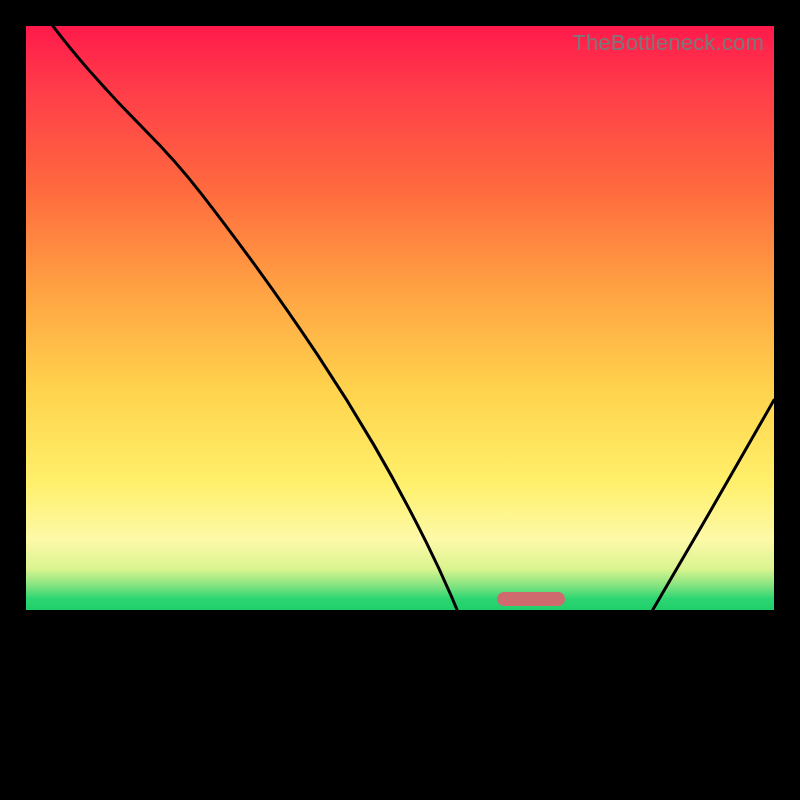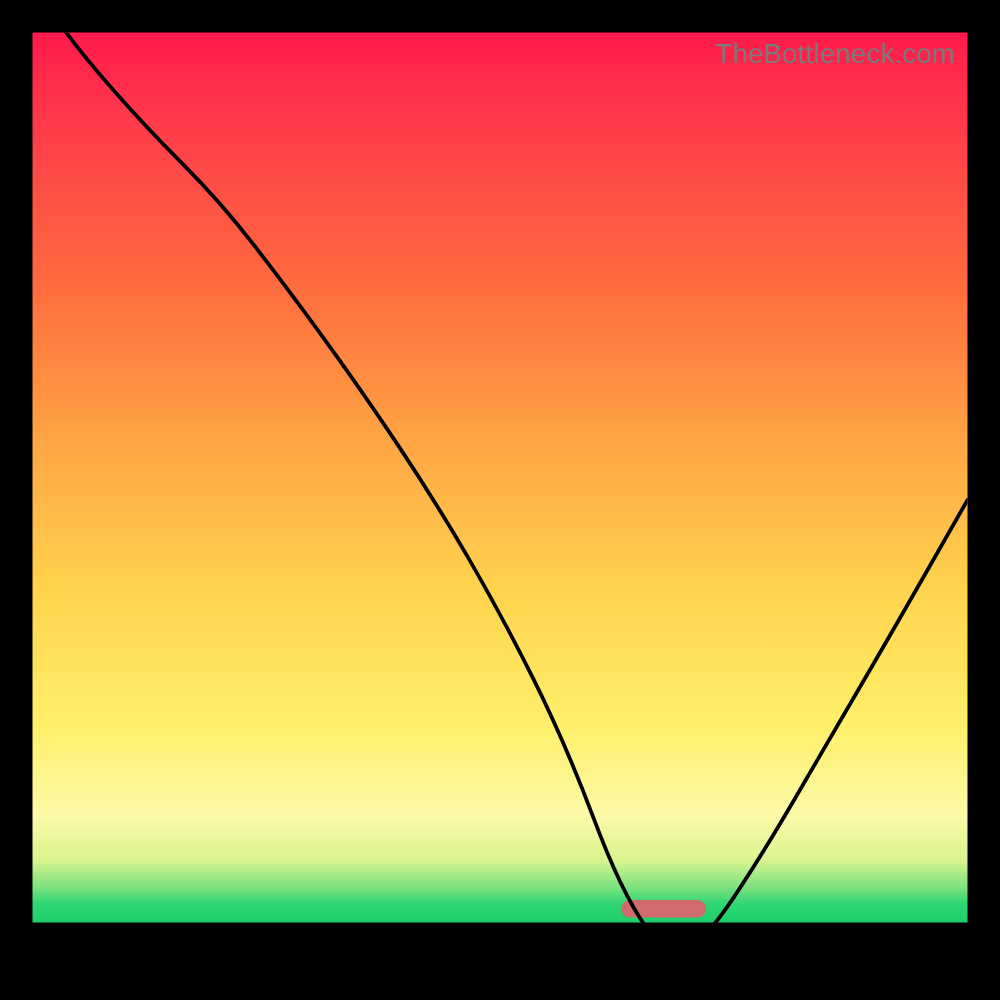--- a/index.html
+++ b/index.html
@@ -14,21 +14,21 @@
     position: relative;
     width: 800px;
     height: 800px;
     background: #000;
   }
   .plot {
     position: absolute;
     left: 26px;
     top: 26px;
     width: 748px;
-    height: 712px;
+    height: 584px;
     
     background: linear-gradient(to bottom,
       #ff1a4b 0%,
       #ff3a4a 10%,
       #ff6a3e 28%,
       #ffa243 45%,
       #ffd24c 62%,
       #fff06a 78%,
       #fdf9a8 88%,
       #d9f48f 93%,

